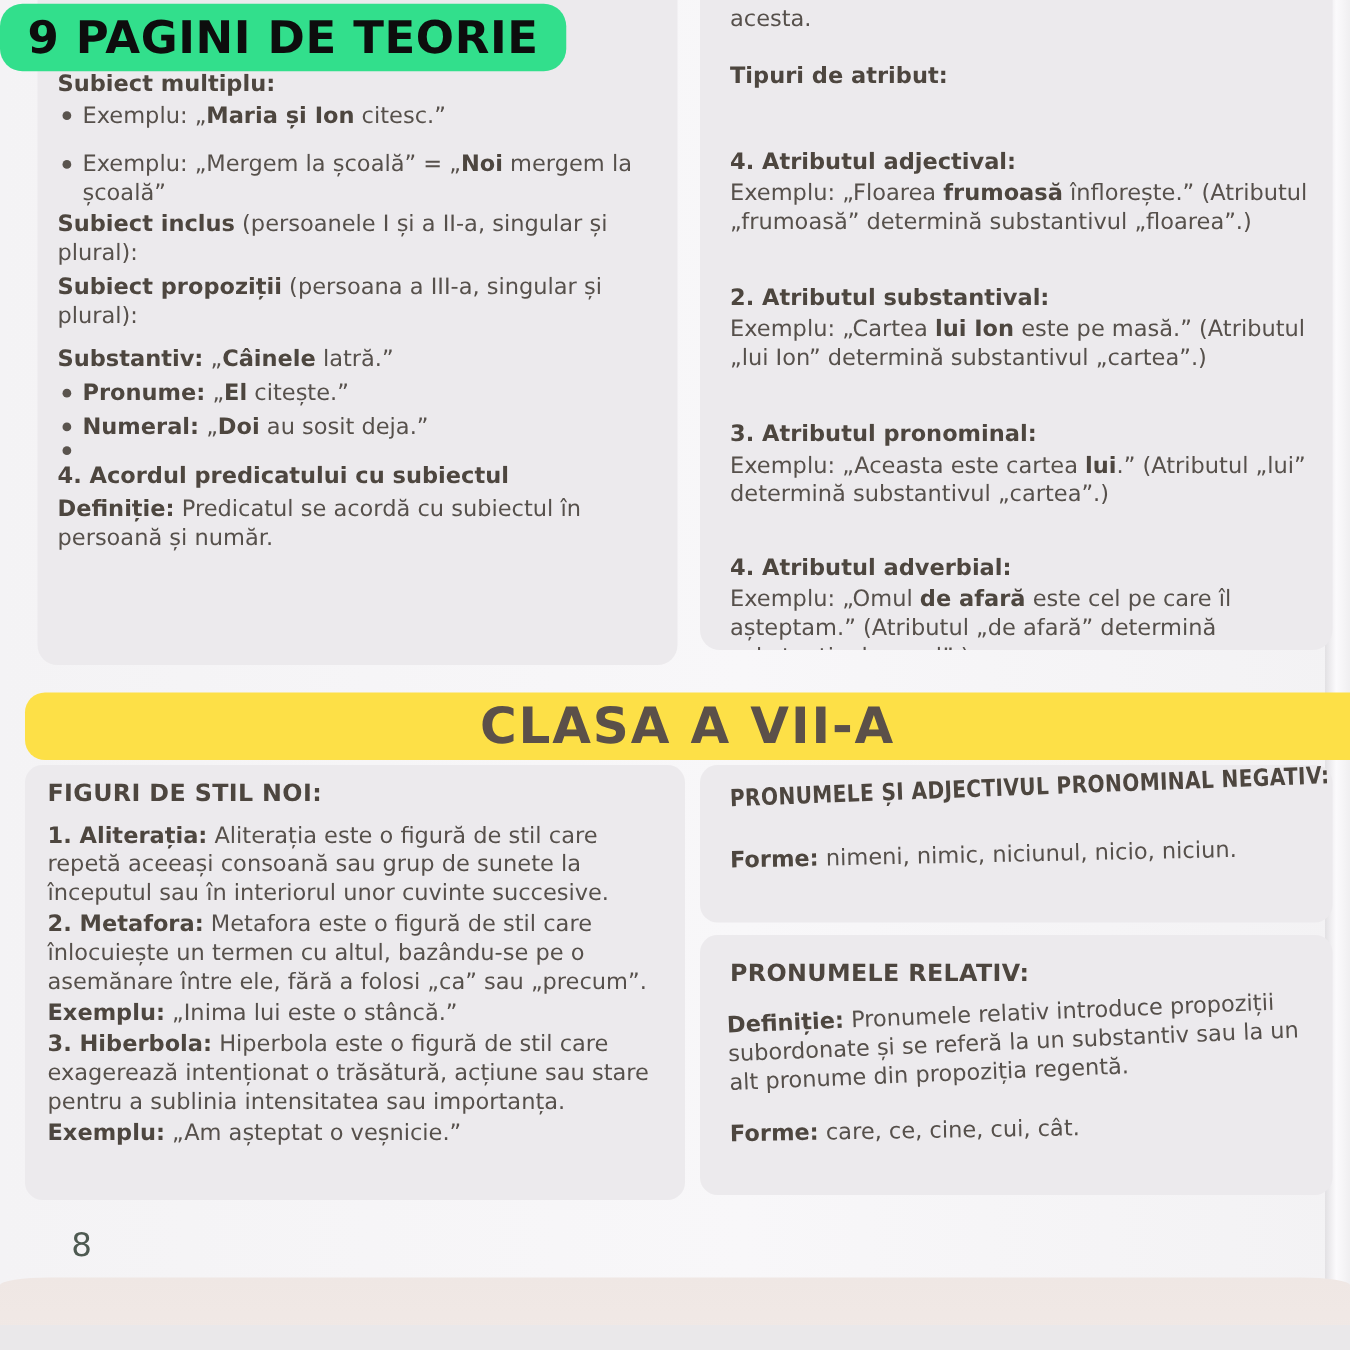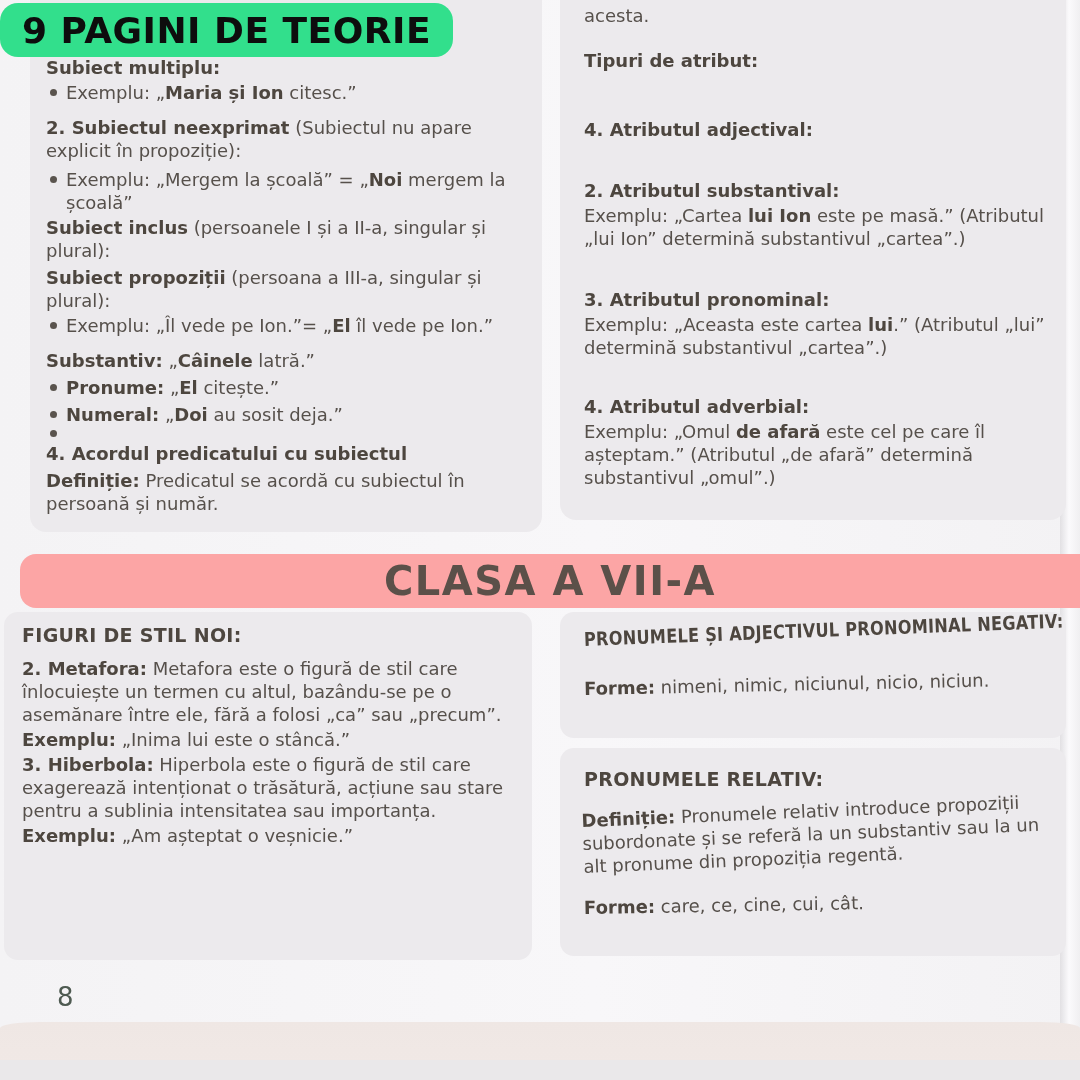--- a/index.html
+++ b/index.html
@@ -28,29 +28,29 @@
 
   
   #panel-tl{left:30px;top:-28px;width:512px;height:560px;border-radius:0 0 16px 16px;
     padding:84px 14px 10px 16px;box-sizing:border-box;}
   #panel-tr{left:560px;top:-28px;width:506px;height:548px;border-radius:0 0 16px 16px;
     padding:32px 18px 10px 24px;box-sizing:border-box;}
 
   
   #class-band{
     position:absolute;left:20px;top:554px;width:1060px;height:54px;
-    background:#fca5a5;border-radius:16px 0 0 16px;
+    background:#fde047;border-radius:16px 0 0 16px;
     display:flex;align-items:center;justify-content:center;
   }
   #class-band .t{
     font-size:40px;font-weight:700;color:#5b5049;letter-spacing:1.5px;
   }
 
   
-  #panel-bl{left:4px;top:612px;width:528px;height:348px;border-radius:14px;
+  #panel-bl{left:20px;top:612px;width:528px;height:348px;border-radius:14px;
     padding:12px 16px 10px 18px;box-sizing:border-box;}
   #panel-br1{left:560px;top:612px;width:506px;height:126px;border-radius:14px;
     padding:16px 20px 10px 24px;box-sizing:border-box;}
   #panel-br2{left:560px;top:748px;width:506px;height:208px;border-radius:14px;
     padding:20px 20px 10px 24px;box-sizing:border-box;}
 
   #panel-br1 .head{white-space:nowrap;transform:rotate(-2.2deg) scaleX(.85);transform-origin:0 50%;}
   #panel-br1 .para{transform:rotate(-1.2deg);transform-origin:0 50%;margin-top:10px;}
   #panel-br2 .blk:nth-child(3){transform:rotate(-2.4deg);transform-origin:0 100%;}
   #panel-br2 .blk:nth-child(5){transform:rotate(-1deg);transform-origin:0 50%;}
@@ -85,65 +85,65 @@
 <body>
 
 <div id="curl-right"></div>
 <div id="pages-bottom"></div>
 <div id="table-edge"></div>
 
 <div id="panel-tl" class="panel">
     <div class="blk sub"><span class="b">Subiect multiplu:</span></div>
     <div class="blk bullet"><span class="dotmark"></span><span>Exemplu: „</span><span class="b">Maria și Ion</span><span> citesc.”</span></div>
     <div class="blk gap" style="height: 10px;"></div>
-    <div class="blk para"><span class="b">2. Subiectul neexprimat</span><span> (Subiectul nu apare explicit în propoziție):</span></div>
     <div class="blk gap" style="height: 4px;"></div>
     <div class="blk bullet"><span class="dotmark"></span><span>Exemplu: „Mergem la școală” = „</span><span class="b">Noi</span><span> mergem la școală”</span></div>
     <div class="blk sub"><span class="b">Subiect inclus</span><span> (persoanele I și a II-a, singular și plural):</span></div>
     <div class="blk gap" style="height: 2px;"></div>
     <div class="blk sub"><span class="b">Subiect propoziții</span><span> (persoana a III-a, singular și plural):</span></div>
-    <div class="blk bullet"><span class="dotmark"></span><span>Exemplu: „Îl vede pe Ion.”= „</span><span class="b">El</span><span> îl vede pe Ion.”</span></div>
     <div class="blk gap" style="height: 8px;"></div>
     <div class="blk gap" style="height: 2px;"></div>
     <div class="blk sub"><span class="b">Substantiv:</span><span> „</span><span class="b">Câinele</span><span> latră.”</span></div>
     <div class="blk gap" style="height: 2px;"></div>
     <div class="blk bullet"><span class="dotmark"></span><span class="b">Pronume:</span><span> „</span><span class="b">El</span><span> citește.”</span></div>
     <div class="blk gap" style="height: 2px;"></div>
     <div class="blk bullet"><span class="dotmark"></span><span class="b">Numeral:</span><span> „</span><span class="b">Doi</span><span> au sosit deja.”</span></div>
     <div class="blk dot">
       <span class="dotmark"></span>
     </div>
     <div class="blk para"><span class="b">4. Acordul predicatului cu subiectul</span></div>
     <div class="blk gap" style="height: 2px;"></div>
     <div class="blk para"><span class="b">Definiție:</span><span> Predicatul se acordă cu subiectul în persoană și număr.</span></div>
   </div>
 <div id="panel-tr" class="panel">
     <div class="blk para"><span>acesta.</span></div>
     <div class="blk gap" style="height: 20px;"></div>
     <div class="blk para"><span class="b">Tipuri de atribut:</span></div>
     <div class="blk gap" style="height: 44px;"></div>
     <div class="blk para"><span class="b">4. Atributul adjectival:</span></div>
+    <div class="blk para"><span>Exemplu: „Floarea </span><span class="b">frumoasă</span><span> înflorește.” (Atributul „frumoasă” determină substantivul „floarea”.)</span></div>
     <div class="blk gap" style="height: 36px;"></div>
     <div class="blk para"><span class="b">2. Atributul substantival:</span></div>
     <div class="blk para"><span>Exemplu: „Cartea </span><span class="b">lui Ion</span><span> este pe masă.” (Atributul „lui Ion” determină substantivul „cartea”.)</span></div>
     <div class="blk gap" style="height: 36px;"></div>
     <div class="blk para"><span class="b">3. Atributul pronominal:</span></div>
     <div class="blk para"><span>Exemplu: „Aceasta este cartea </span><span class="b">lui</span><span>.” (Atributul „lui” determină substantivul „cartea”.)</span></div>
     <div class="blk gap" style="height: 34px;"></div>
     <div class="blk para"><span class="b">4. Atributul adverbial:</span></div>
     <div class="blk para"><span>Exemplu: „Omul </span><span class="b">de afară</span><span> este cel pe care îl așteptam.” (Atributul „de afară” determină substantivul „omul”.)</span></div>
   </div>
 
 <div id="class-band">
   <span class="t">CLASA A VII-A</span>
 </div>
 
 <div id="panel-bl" class="panel">
     <div class="blk head"><span>FIGURI DE STIL NOI:</span></div>
     <div class="blk gap" style="height: 6px;"></div>
+    <div class="blk para"><span class="b">1. Aliterația:</span><span> Aliterația este o figură de stil care repetă aceeași consoană sau grup de sunete la începutul sau în interiorul unor cuvinte succesive.</span></div>
     <div class="blk para"><span class="b">2. Metafora:</span><span> Metafora este o figură de stil care înlocuiește un termen cu altul, bazându-se pe o asemănare între ele, fără a folosi „ca” sau „precum”.</span></div>
     <div class="blk para"><span class="b">Exemplu:</span><span> „Inima lui este o stâncă.”</span></div>
     <div class="blk para"><span class="b">3. Hiberbola:</span><span> Hiperbola este o figură de stil care exagerează intenționat o trăsătură, acțiune sau stare pentru a sublinia intensitatea sau importanța.</span></div>
     <div class="blk para"><span class="b">Exemplu:</span><span> „Am așteptat o veșnicie.”</span></div>
   </div>
 <div id="panel-br1" class="panel">
     <div class="blk head"><span>PRONUMELE ȘI ADJECTIVUL PRONOMINAL NEGATIV:</span></div>
     <div class="blk gap" style="height: 12px;"></div>
     <div class="blk para"><span class="b">Forme:</span><span> nimeni, nimic, niciunul, nicio, niciun.</span></div>
   </div>

